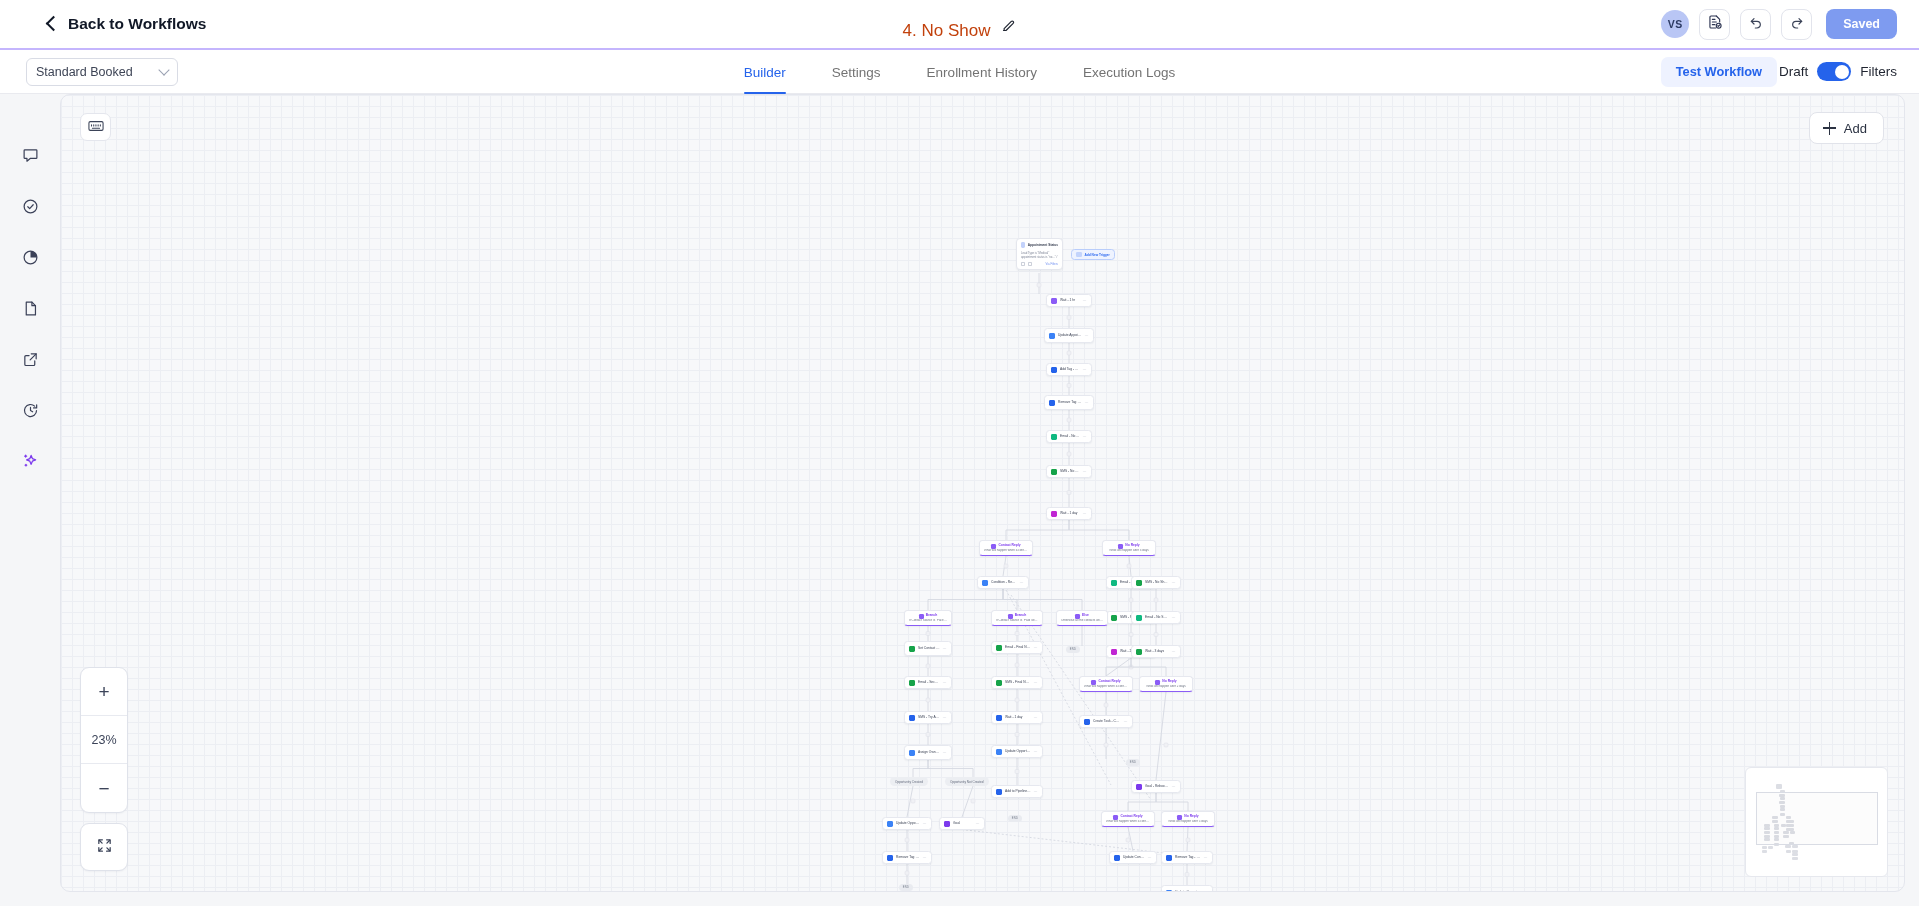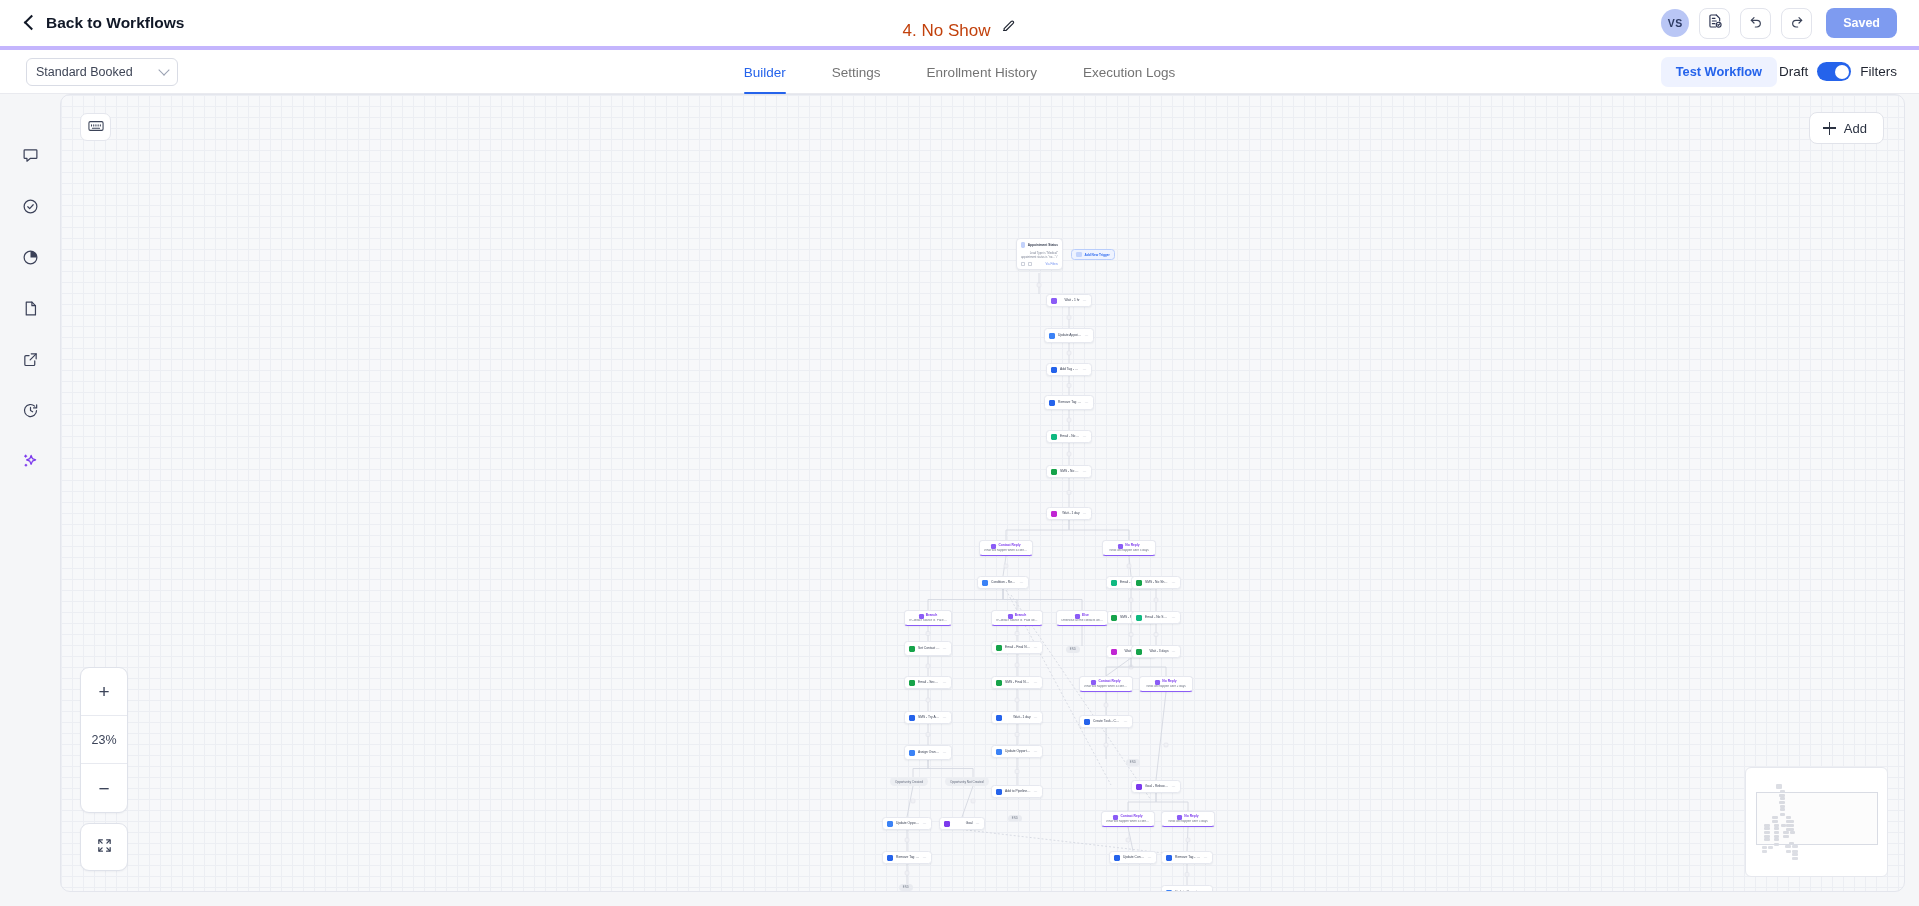--- a/index.html
+++ b/index.html
@@ -9,22 +9,22 @@
     background: #ffffff;
     overflow: hidden;
     -webkit-font-smoothing: antialiased;
   }
   .app { width: 1919px; height: 906px; display: flex; flex-direction: column; position: relative; }
 
   
   .topbar {
     height: 50px; flex: 0 0 50px;
     display: flex; align-items: center;
-    padding: 0 22px 0 22px;
-    border-bottom: 4px solid #c4b5fd;
+    padding: 0 22px 0 44px;
+    border-bottom: 2px solid #c4b5fd;
     background: #fff; position: relative;
   }
   .back-link {
     display: flex; align-items: center; gap: 10px;
     font-size: 15.5px; font-weight: 700; color: #111827;
     cursor: pointer; z-index: 2;
   }
   .chev-left { display: inline-block; width: 14px; height: 14px; position: relative; }
   .chev-left::before {
     content: ""; position: absolute; left: 4px; top: 1px;
@@ -105,21 +105,21 @@
   .switch {
     width: 34px; height: 19px; border-radius: 10px; background: #2563eb;
     position: relative; cursor: pointer;
   }
   .switch .knob {
     position: absolute; right: 2.5px; top: 2.5px;
     width: 14px; height: 14px; border-radius: 50%; background: #fff;
   }
 
   
-  .body-row { flex: 1; display: flex; min-height: 0; background: #f5f6f8; text-align: right; }
+  .body-row { flex: 1; display: flex; min-height: 0; background: #f5f6f8; }
   .leftrail {
     width: 60px; flex: 0 0 60px; background: #f5f6f8;
     display: flex; flex-direction: column; align-items: center;
     padding-top: 48px; gap: 21px;
   }
   .rail-icon {
     width: 30px; height: 30px; display: flex; align-items: center; justify-content: center;
     cursor: pointer; border-radius: 7px;
   }
 

